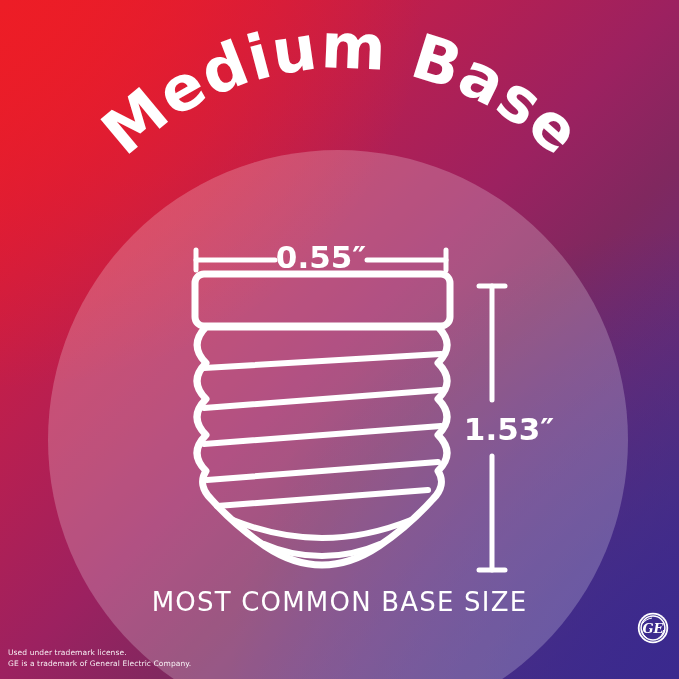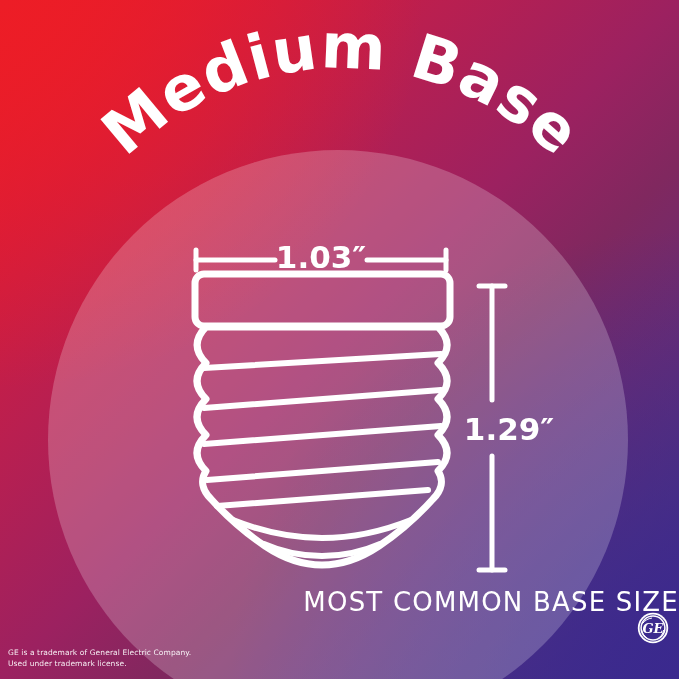--- a/index.html
+++ b/index.html
@@ -131,21 +131,21 @@
     font-weight: 700;
     line-height: 38px;
     pointer-events: none;
   }
 
   
   #caption {
     position: absolute;
     left: 0; right: 0;
     top: 587px;
-    text-align: right;
+    text-align: center;
     color: #ffffff;
     font-family: "DejaVu Sans", sans-serif;
     font-size: 26px;
     font-weight: 400;
     letter-spacing: 1.2px;
   }
 
   
   #legal {
     position: absolute;
@@ -193,36 +193,36 @@
     <svg viewBox="0 0 256 42" width="256" height="42">
 
       <line x1="3" y1="12" x2="3" y2="32" stroke="#ffffff" stroke-width="5" stroke-linecap="round"></line>
 
       <line x1="253" y1="12" x2="253" y2="32" stroke="#ffffff" stroke-width="5" stroke-linecap="round"></line>
 
       <line x1="3" y1="22" x2="82" y2="22" stroke="#ffffff" stroke-width="5" stroke-linecap="round"></line>
 
       <line x1="174" y1="22" x2="253" y2="22" stroke="#ffffff" stroke-width="5" stroke-linecap="round"></line>
     </svg>
-    <div id="dim-h-label">1.03″</div>
+    <div id="dim-h-label">0.55″</div>
   </div>
 
   <div id="dim-v">
     <svg viewBox="0 0 44 290" width="44" height="290">
 
       <line x1="9" y1="3" x2="35" y2="3" stroke="#ffffff" stroke-width="5" stroke-linecap="round"></line>
 
       <line x1="9" y1="287" x2="35" y2="287" stroke="#ffffff" stroke-width="5" stroke-linecap="round"></line>
 
       <line x1="22" y1="3" x2="22" y2="117" stroke="#ffffff" stroke-width="5" stroke-linecap="round"></line>
 
       <line x1="22" y1="173" x2="22" y2="287" stroke="#ffffff" stroke-width="5" stroke-linecap="round"></line>
     </svg>
   </div>
-  <div id="dim-v-label">1.29″</div>
+  <div id="dim-v-label">1.53″</div>
 
   <div id="bulb-wrap">
     <svg viewBox="0 0 275 305" width="275" height="305">
 
       <rect x="10" y="6" width="255" height="52" rx="9" ry="9" class="stroke-white"></rect>
 
       <path class="stroke-white" d="M 21,59
            C 9,71 9,83 21,95
            C 9,107 9,119 21,131
            C 9,143 9,155 21,167
@@ -246,22 +246,22 @@
       <line class="thread-line" x1="32" y1="238" x2="243" y2="222"></line>
 
       <path class="thread-line" d="M 48,252 C 78,264 106,270 137,270 C 168,270 196,264 226,252"></path>
       <path class="thread-line" d="M 79,276 C 97,284 117,288 137,288 C 157,288 177,284 195,276"></path>
     </svg>
   </div>
 
   <div id="caption">MOST COMMON BASE SIZE</div>
 
   <div id="legal">
+    <div>Used under trademark license.</div>
     <div>GE is a trademark of General Electric Company.</div>
-    <div>Used under trademark license.</div>
   </div>
 
   <div id="ge-logo">
     <svg viewBox="0 0 34 34" width="34" height="34">
       <circle cx="17" cy="17" r="15.2" fill="#ffffff"></circle>
       <circle cx="17" cy="17" r="13.4" fill="#3c2b8e"></circle>
       <circle cx="17" cy="17" r="11.9" fill="none" stroke="#ffffff" stroke-width="1.5"></circle>
 
       <path d="M 6.6,12.4 C 9.2,9.2 12.0,7.6 15.6,7.1" fill="none" stroke="#ffffff" stroke-width="1" stroke-linecap="round"></path>
       <path d="M 5.6,18.6 C 6.2,22.4 8.0,25.2 11.0,27.2" fill="none" stroke="#ffffff" stroke-width="1" stroke-linecap="round"></path>

